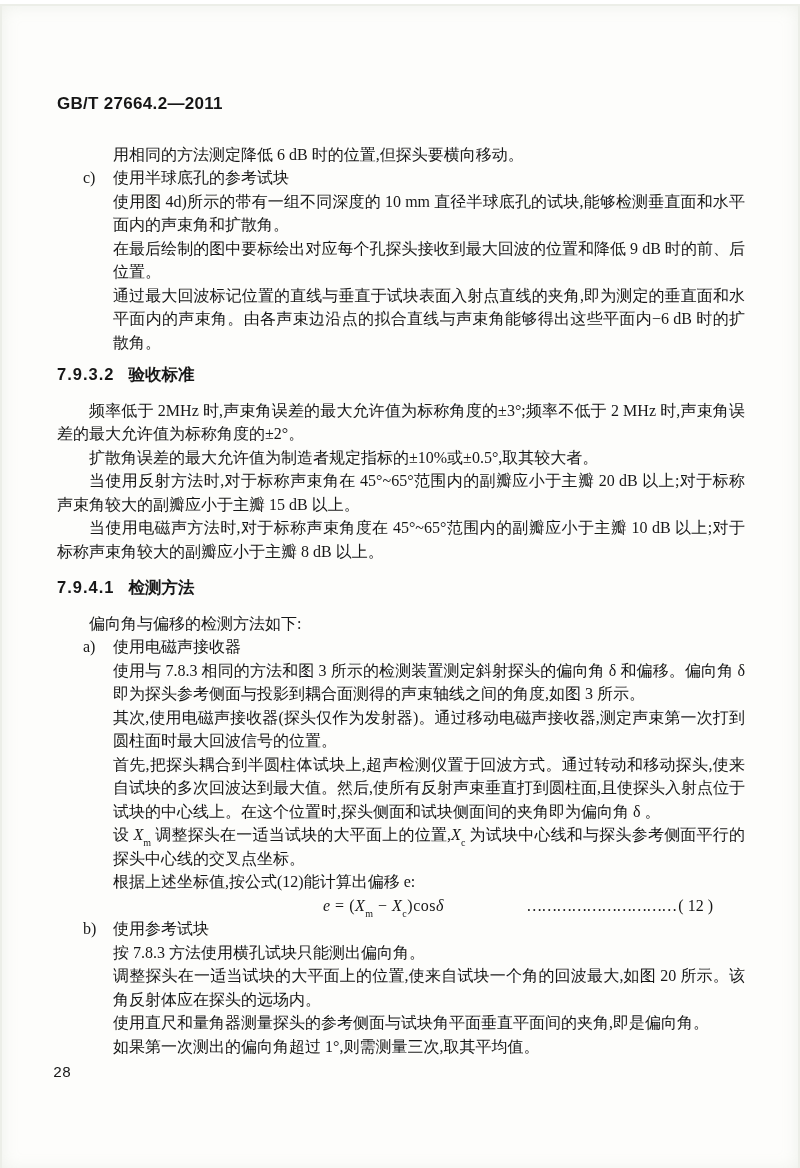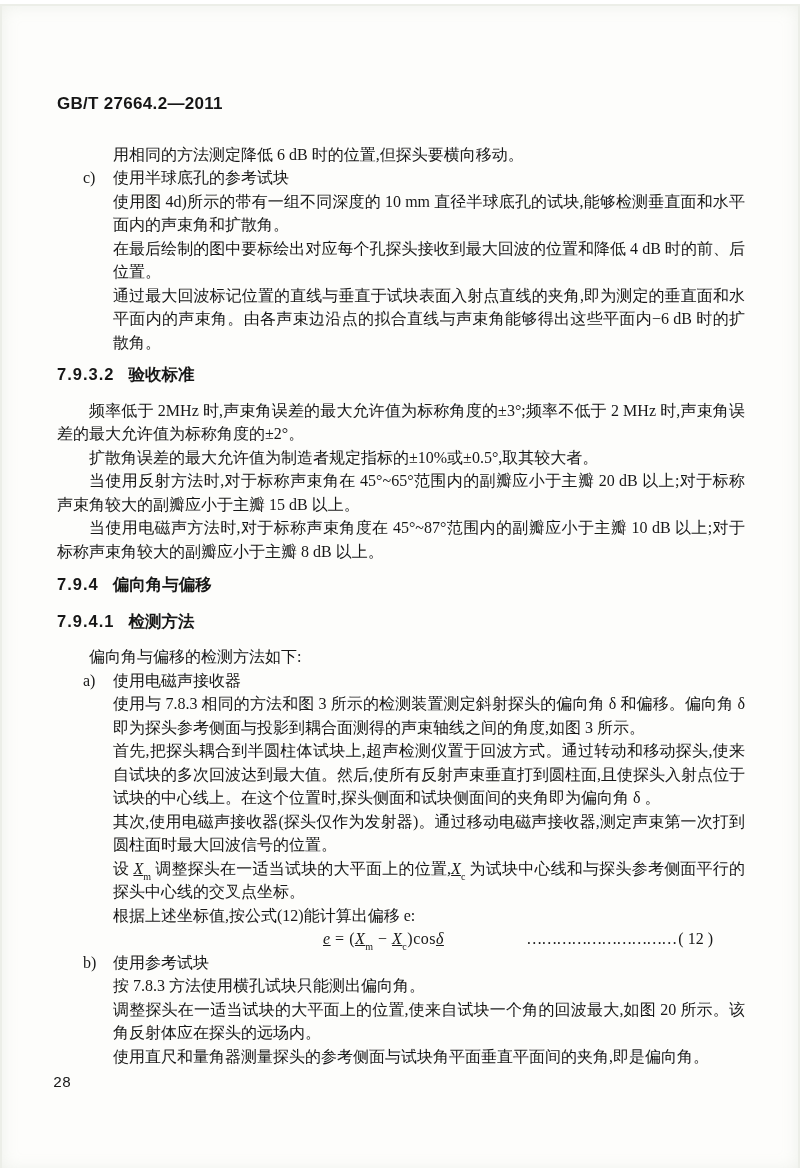--- a/index.html
+++ b/index.html
@@ -34,21 +34,21 @@
   .sec-heading{
     font-family:"Liberation Sans","DejaVu Sans",sans-serif;
     font-weight:bold;
     font-size:16.5px;
     display:flex;
   }
   .sec-num{margin-right:14px;letter-spacing:1px;}
   .h-7932{margin-top:9px;margin-bottom:12px;}
   .h-794{margin-top:10px;}
   .h-7941{margin-top:13px;margin-bottom:12px;}
-  .math{font-style:italic;text-decoration:underline;}
+  .math{font-style:italic;}
   sub.msub{font-size:10px;font-style:normal;line-height:0;position:relative;top:2px;}
   .formula-row{
     display:flex;
     align-items:baseline;
     padding-right:32px;
     white-space:nowrap;
   }
   .f-expr{margin-left:210px;letter-spacing:0.5px;}
   .f-fill{flex:1;}
   .f-leader{letter-spacing:-1px;}
@@ -68,66 +68,63 @@
   <div class="doc-header">GB/T 27664.2—2011</div>
 
   <div class="list-item">
     <p>用相同的方法测定降低 6 dB 时的位置,但探头要横向移动。</p>
   </div>
 
   <div class="list-item">
     <span class="list-marker">c)</span>
     <p>使用半球底孔的参考试块</p>
     <p>使用图 4d)所示的带有一组不同深度的 10 mm 直径半球底孔的试块,能够检测垂直面和水平面内的声束角和扩散角。</p>
-    <p>在最后绘制的图中要标绘出对应每个孔探头接收到最大回波的位置和降低 4 dB 时的前、后位置。</p>
+    <p>在最后绘制的图中要标绘出对应每个孔探头接收到最大回波的位置和降低 9 dB 时的前、后位置。</p>
     <p>通过最大回波标记位置的直线与垂直于试块表面入射点直线的夹角,即为测定的垂直面和水平面内的声束角。由各声束边沿点的拟合直线与声束角能够得出这些平面内−6 dB 时的扩散角。</p>
   </div>
 
   <div class="sec-heading h-7932">
     <span class="sec-num">7.9.3.2</span>
     <span>验收标准</span>
   </div>
 
   <p class="indent2">频率低于 2MHz 时,声束角误差的最大允许值为标称角度的±3°;频率不低于 2 MHz 时,声束角误差的最大允许值为标称角度的±2°。</p>
   <p class="indent2">扩散角误差的最大允许值为制造者规定指标的±10%或±0.5°,取其较大者。</p>
   <p class="indent2">当使用反射方法时,对于标称声束角在 45°~65°范围内的副瓣应小于主瓣 20 dB 以上;对于标称声束角较大的副瓣应小于主瓣 15 dB 以上。</p>
-  <p class="indent2">当使用电磁声方法时,对于标称声束角度在 45°~87°范围内的副瓣应小于主瓣 10 dB 以上;对于标称声束角较大的副瓣应小于主瓣 8 dB 以上。</p>
+  <p class="indent2">当使用电磁声方法时,对于标称声束角度在 45°~65°范围内的副瓣应小于主瓣 10 dB 以上;对于标称声束角较大的副瓣应小于主瓣 8 dB 以上。</p>
 
-  <div class="sec-heading h-794">
-    <span class="sec-num">7.9.4</span>
-    <span>偏向角与偏移</span>
-  </div>
 
   <div class="sec-heading h-7941">
     <span class="sec-num">7.9.4.1</span>
     <span>检测方法</span>
   </div>
 
   <p class="indent2">偏向角与偏移的检测方法如下:</p>
 
   <div class="list-item">
     <span class="list-marker">a)</span>
     <p>使用电磁声接收器</p>
     <p>使用与 7.8.3 相同的方法和图 3 所示的检测装置测定斜射探头的偏向角 δ 和偏移。偏向角 δ 即为探头参考侧面与投影到耦合面测得的声束轴线之间的角度,如图 3 所示。</p>
+    <p>其次,使用电磁声接收器(探头仅作为发射器)。通过移动电磁声接收器,测定声束第一次打到圆柱面时最大回波信号的位置。</p>
     <p>首先,把探头耦合到半圆柱体试块上,超声检测仪置于回波方式。通过转动和移动探头,使来自试块的多次回波达到最大值。然后,使所有反射声束垂直打到圆柱面,且使探头入射点位于试块的中心线上。在这个位置时,探头侧面和试块侧面间的夹角即为偏向角 δ 。</p>
-    <p>其次,使用电磁声接收器(探头仅作为发射器)。通过移动电磁声接收器,测定声束第一次打到圆柱面时最大回波信号的位置。</p>
     <p><span>设 </span><span class="math"><span>X</span><sub class="msub">m</sub></span><span> 调整探头在一适当试块的大平面上的位置,</span><span class="math"><span>X</span><sub class="msub">c</sub></span><span> 为试块中心线和与探头参考侧面平行的探头中心线的交叉点坐标。</span></p>
     <p>根据上述坐标值,按公式(12)能计算出偏移 e:</p>
 
     <div class="formula-row">
       <span class="f-expr"><span class="math">e</span><span> = (</span><span class="math"><span>X</span><sub class="msub">m</sub></span><span> − </span><span class="math"><span>X</span><sub class="msub">c</sub></span><span>)cos</span><span class="math">δ</span></span>
       <span class="f-fill"></span>
       <span class="f-leader">…………………………</span>
       <span class="f-num">( 12 )</span>
     </div>
   </div>
 
   <div class="list-item">
     <span class="list-marker">b)</span>
     <p>使用参考试块</p>
     <p>按 7.8.3 方法使用横孔试块只能测出偏向角。</p>
     <p>调整探头在一适当试块的大平面上的位置,使来自试块一个角的回波最大,如图 20 所示。该角反射体应在探头的远场内。</p>
     <p>使用直尺和量角器测量探头的参考侧面与试块角平面垂直平面间的夹角,即是偏向角。</p>
+    <p>如果第一次测出的偏向角超过 1°,则需测量三次,取其平均值。</p>
   </div>
 
   <div class="page-number">28</div>
 
 </div>
 
 </body></html>

